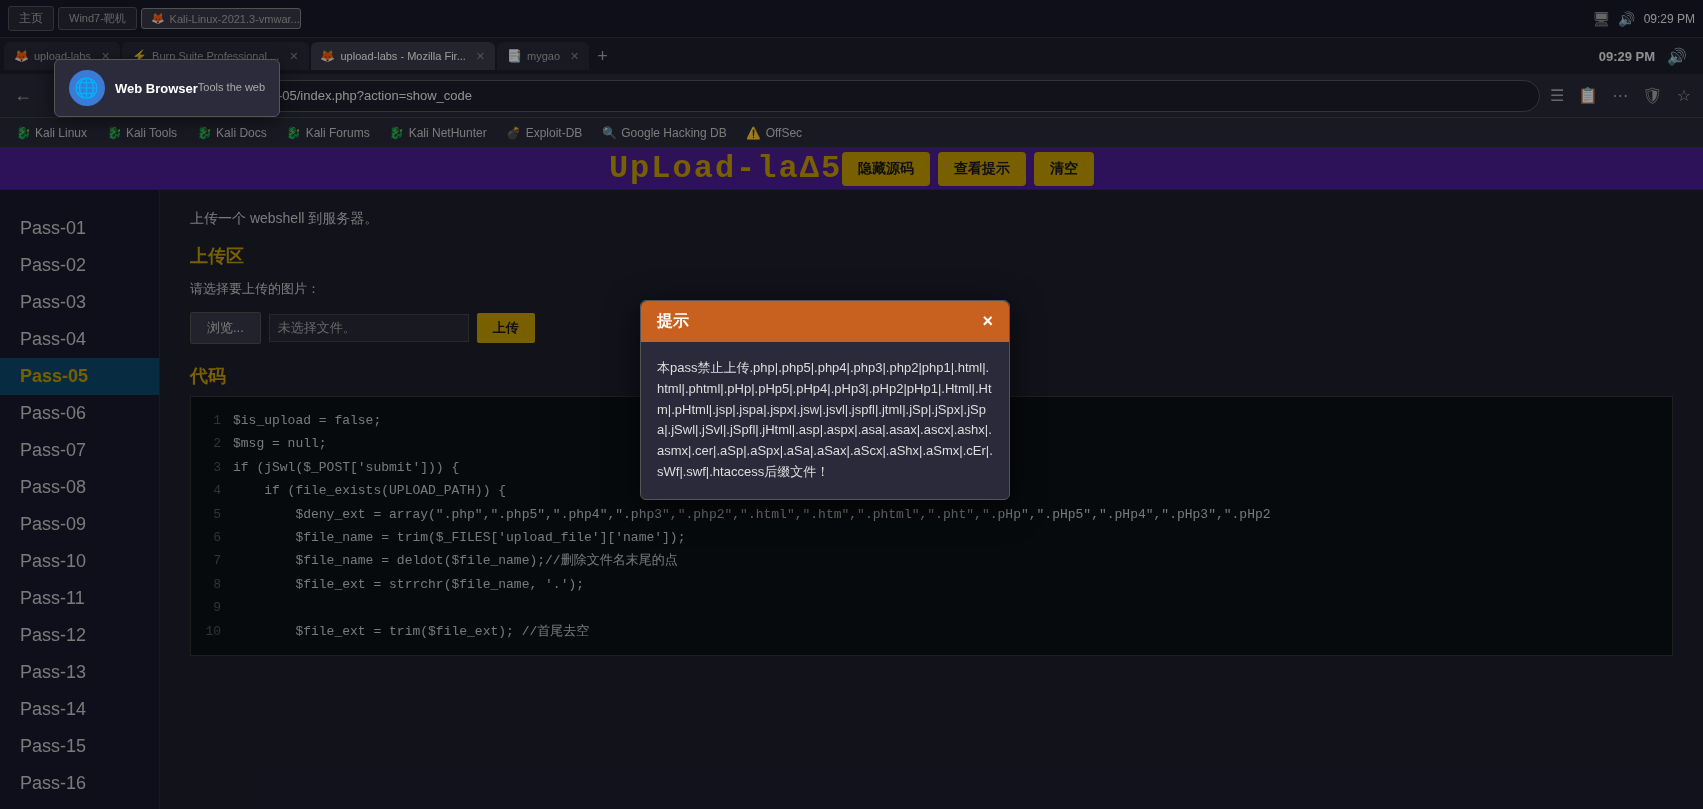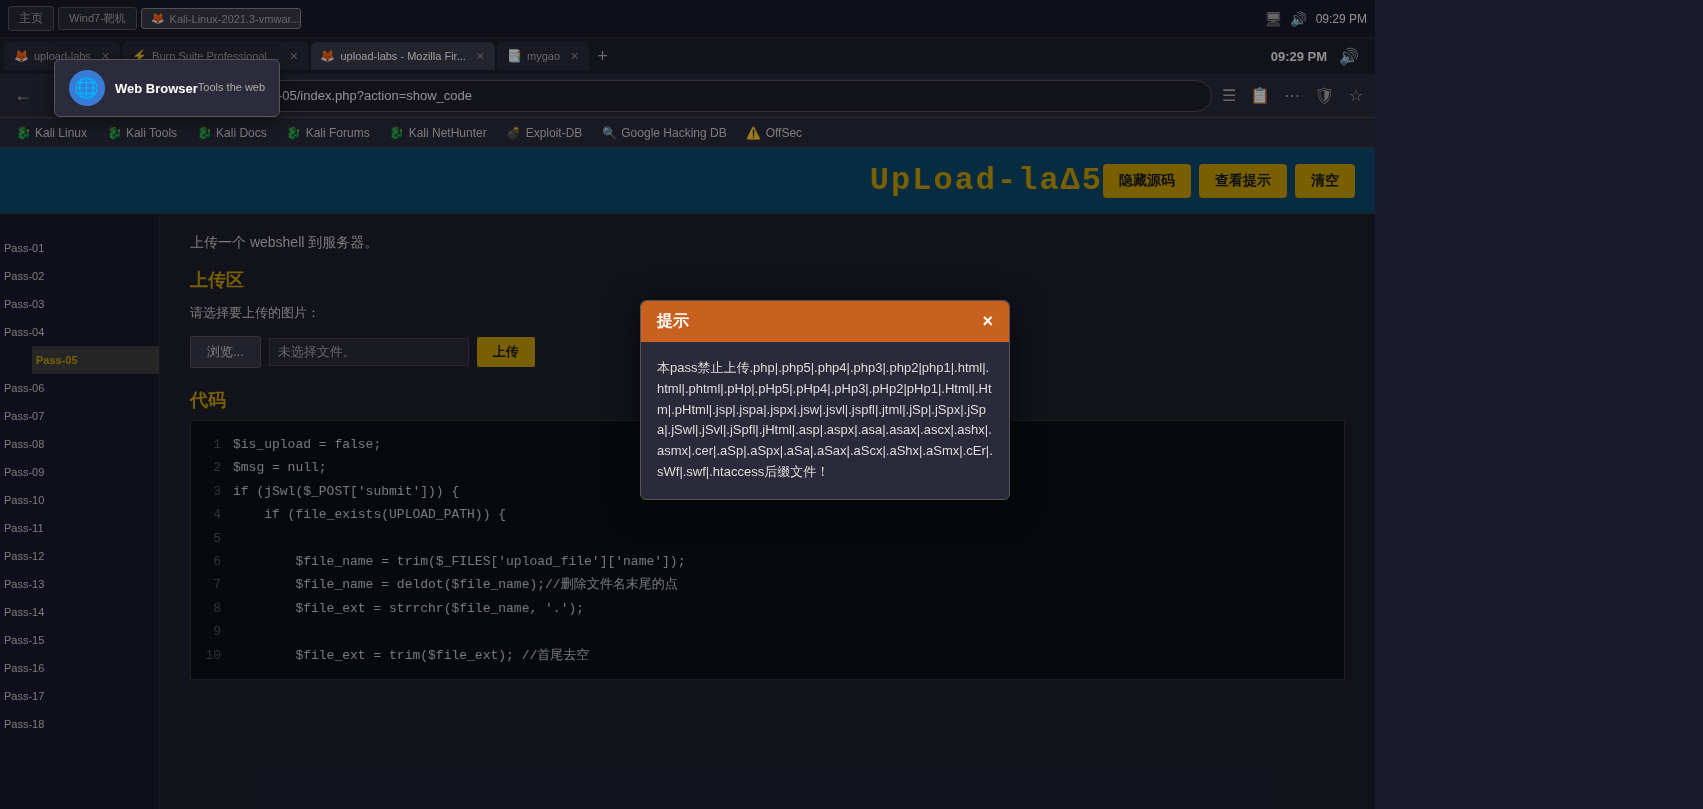--- a/index.html
+++ b/index.html
@@ -28,35 +28,35 @@
     .bm-icon { font-size: 12px; }
 
     
     .wb-tooltip { position: absolute; top: 59px; left: 54px; background: #2b2b3b; border: 1px solid #555; border-radius: 6px; padding: 10px 14px; display: flex; align-items: center; gap: 10px; z-index: 1000; box-shadow: 0 4px 16px rgba(0,0,0,0.5); }
     .wb-globe { width: 36px; height: 36px; background: #3a7bd5; border-radius: 50%; display: flex; align-items: center; justify-content: center; font-size: 20px; }
     .wb-text { display: flex; flex-direction: row; }
     .wb-title { font-size: 13px; font-weight: bold; color: #fff; }
     .wb-sub { font-size: 11px; color: #aaa; }
 
     
-    .site-header { display: flex; align-items: center; justify-content: flex-end; background: #0c4a6e; padding: 14px 20px; border-bottom: 1px solid #333; }
+    .site-header { display: flex; align-items: center; justify-content: center; background: #4c1d95; padding: 2px 20px; border-bottom: 1px solid #333; }
     .site-logo { font-size: 32px; font-weight: bold; color: #c8a000; font-family: 'Courier New', monospace; letter-spacing: 2px; }
     .header-buttons { display: flex; gap: 8px; }
     .header-btn { padding: 8px 16px; border: none; border-radius: 4px; cursor: pointer; font-size: 14px; font-weight: bold; }
     .btn-hide { background: #c8a000; color: #1a1a1a; }
     .btn-show { background: #c8a000; color: #1a1a1a; }
     .btn-clear { background: #c8a000; color: #1a1a1a; }
 
     
     .page-wrapper { display: flex; width: 100%; min-height: 620px; }
 
     
     .sidebar { width: 160px; background: #1a1a2e; padding: 20px 0; flex-shrink: 0; border-right: 1px solid #2a2a3e; }
-    .sidebar-item { padding: 8px 4px; font-size: 11px; color: #ccc; cursor: pointer; }
-    .sidebar-item.active { background: #404040; color: #c8a000; font-weight: bold; margin-left: 32px; }
+    .sidebar-item { padding: 8px 20px; font-size: 18px; color: #ccc; cursor: pointer; }
+    .sidebar-item.active { background: #0c4a6e; color: #c8a000; font-weight: bold; }
 
     
     .content-area { flex: 1; padding: 20px 30px; background: #1e1e2e; }
     .section-title { font-size: 18px; color: #c8a000; margin-bottom: 12px; font-weight: bold; }
     .section-text { color: #ccc; font-size: 14px; margin-bottom: 16px; }
     .upload-label { font-size: 13px; color: #ccc; margin-bottom: 14px; display: block; }
     .upload-row { display: flex; align-items: center; gap: 8px; margin-bottom: 20px; }
     .browse-btn { padding: 6px 16px; background: #3a3a4a; border: 1px solid #555; color: #ccc; font-size: 13px; cursor: pointer; border-radius: 2px; }
     .file-label { font-size: 13px; color: #aaa; padding: 4px 8px; background: #2a2a3a; border: 1px solid #444; min-width: 200px; }
     .upload-btn { padding: 6px 16px; background: #c8a000; border: none; color: #1a1a1a; font-size: 13px; font-weight: bold; cursor: pointer; border-radius: 2px; }
@@ -68,21 +68,21 @@
 
     
     .modal-overlay { position: absolute; top: 0; left: 0; width: 100%; height: 100%; background: rgba(0,0,0,0.4); z-index: 500; }
     .modal { position: absolute; top: 300px; left: 640px; width: 370px; background: #2a2a3a; border: 1px solid #555; border-radius: 6px; z-index: 600; box-shadow: 0 8px 32px rgba(0,0,0,0.7); }
     .modal-header { background: #c86020; padding: 10px 16px; border-radius: 6px 6px 0 0; display: flex; align-items: flex-end; justify-content: space-between; }
     .modal-title { color: #fff; font-size: 16px; font-weight: bold; }
     .modal-close { background: none; border: none; color: #fff; font-size: 18px; cursor: pointer; font-weight: bold; }
     .modal-body { padding: 16px; font-size: 13px; color: #ddd; line-height: 1.6; word-break: break-all; }
 
     
-    .browser-frame { width: 1375px; height: 809px; position: relative; overflow: hidden; }
+    .browser-frame { width: 1703px; height: 809px; position: relative; overflow: hidden; }
 
     
     .taskbar { display: flex; align-items: center; background: #1a1a2a; height: 38px; padding: 0 8px; gap: 4px; border-bottom: 1px solid #333; }
     .taskbar-start { background: #2a2a3a; border: 1px solid #555; color: #aaa; font-size: 12px; padding: 3px 10px; border-radius: 3px; cursor: pointer; }
     .taskbar-item { background: #2a2a3a; border: 1px solid #555; color: #aaa; font-size: 11px; padding: 3px 10px; border-radius: 3px; cursor: pointer; display: flex; align-items: center; gap: 4px; max-width: 160px; overflow: hidden; white-space: nowrap; text-overflow: ellipsis; }
     .taskbar-item.active { background: #3a3a4a; border-color: #888; }
     .taskbar-right { margin-left: auto; display: flex; align-items: center; gap: 8px; }
     .taskbar-clock { color: #eee; font-size: 12px; }
     .taskbar-icon { font-size: 14px; color: #aaa; cursor: pointer; }
   </style>
@@ -250,20 +250,21 @@
             <div class="code-line">
               <span class="line-num">3</span>
               <span class="line-code">if (jSwl($_POST['submit'])) {</span>
             </div>
             <div class="code-line">
               <span class="line-num">4</span>
               <span class="line-code">    if (file_exists(UPLOAD_PATH)) {</span>
             </div>
             <div class="code-line">
               <span class="line-num">5</span>
+              <span class="line-code">        $deny_ext = array(".php",".php5",".php4",".php3",".php2",".html",".htm",".phtml",".pht",".pHp",".pHp5",".pHp4",".pHp3",".pHp2</span>
             </div>
             <div class="code-line">
               <span class="line-num">6</span>
               <span class="line-code">        $file_name = trim($_FILES['upload_file']['name']);</span>
             </div>
             <div class="code-line">
               <span class="line-num">7</span>
               <span class="line-code">        $file_name = deldot($file_name);//删除文件名末尾的点</span>
             </div>
             <div class="code-line">

